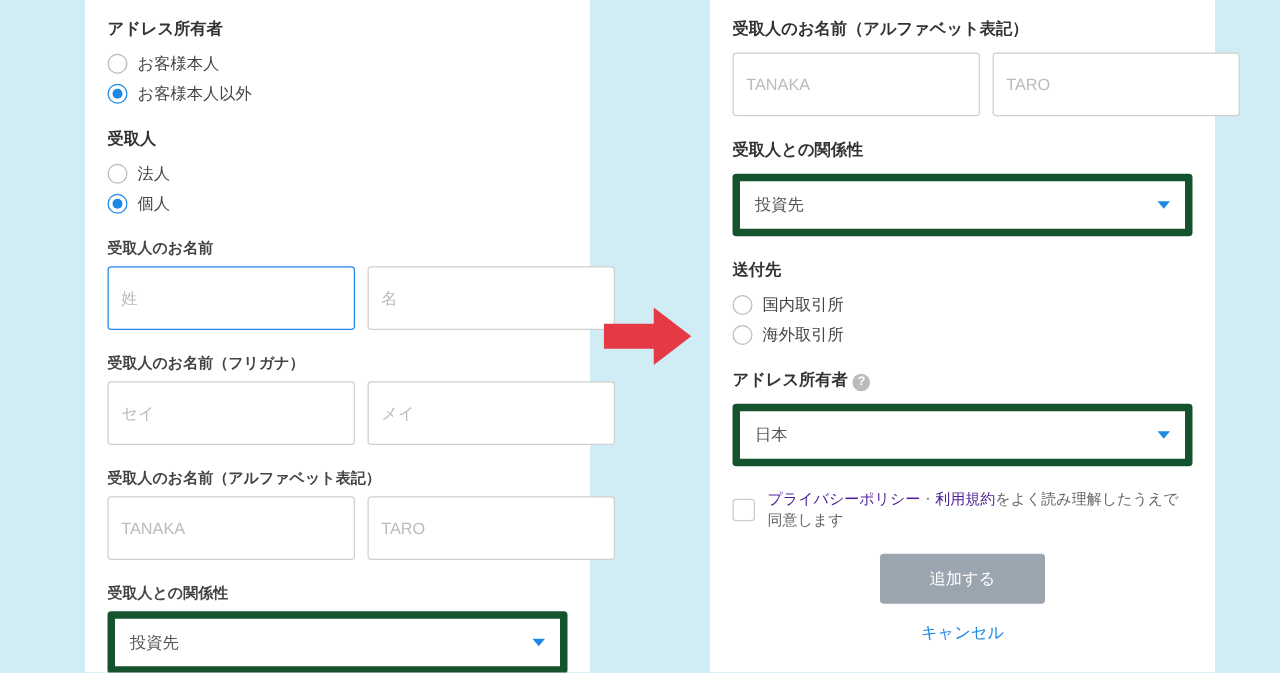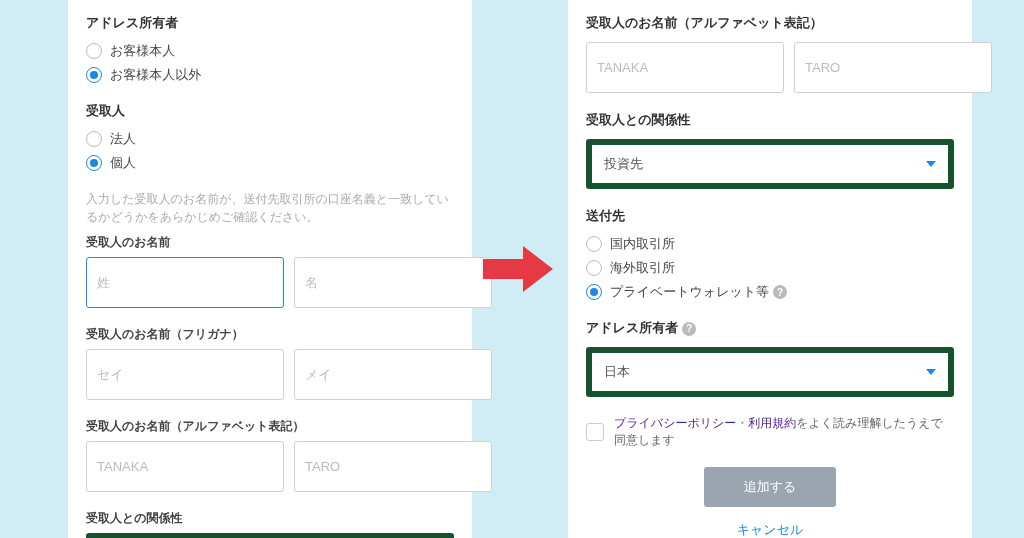--- a/index.html
+++ b/index.html
@@ -146,21 +146,20 @@
     <div class="radio-row">
       <div class="radio"></div>
       <span class="radio-label">法人</span>
     </div>
     <div class="radio-row">
       <div class="radio selected"></div>
       <span class="radio-label">個人</span>
     </div>
   </div>
 
-  <div class="helper-text">入力した受取人のお名前が、送付先取引所の口座名義と一致しているかどうかをあらかじめご確認ください。</div>
   <div class="sub-title">受取人のお名前</div>
   <div class="input-row section">
     <input class="text-input focused" placeholder="姓" style="">
     <input class="text-input" placeholder="名" style="">
   </div>
 
   <div class="sub-title">受取人のお名前（フリガナ）</div>
   <div class="input-row section">
     <input class="text-input" placeholder="セイ" style="">
     <input class="text-input" placeholder="メイ" style="">
@@ -201,25 +200,20 @@
   <div class="section-title">送付先</div>
   <div class="section">
     <div class="radio-row">
       <div class="radio"></div>
       <span class="radio-label">国内取引所</span>
     </div>
     <div class="radio-row">
       <div class="radio"></div>
       <span class="radio-label">海外取引所</span>
     </div>
-    <div class="radio-row">
-      <div class="radio selected"></div>
-      <span class="radio-label">プライベートウォレット等</span>
-      <span class="info-icon">?</span>
-    </div>
   </div>
 
   <div class="section-title">
     <span>アドレス所有者</span><span class="info-icon">?</span>
   </div>
   <div class="select-box section">
     <span>日本</span>
     <span class="chevron-down"></span>
   </div>
 

